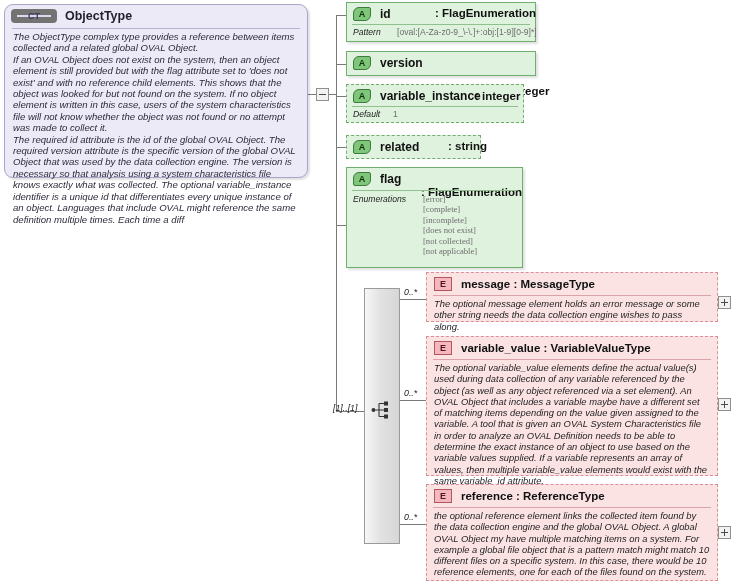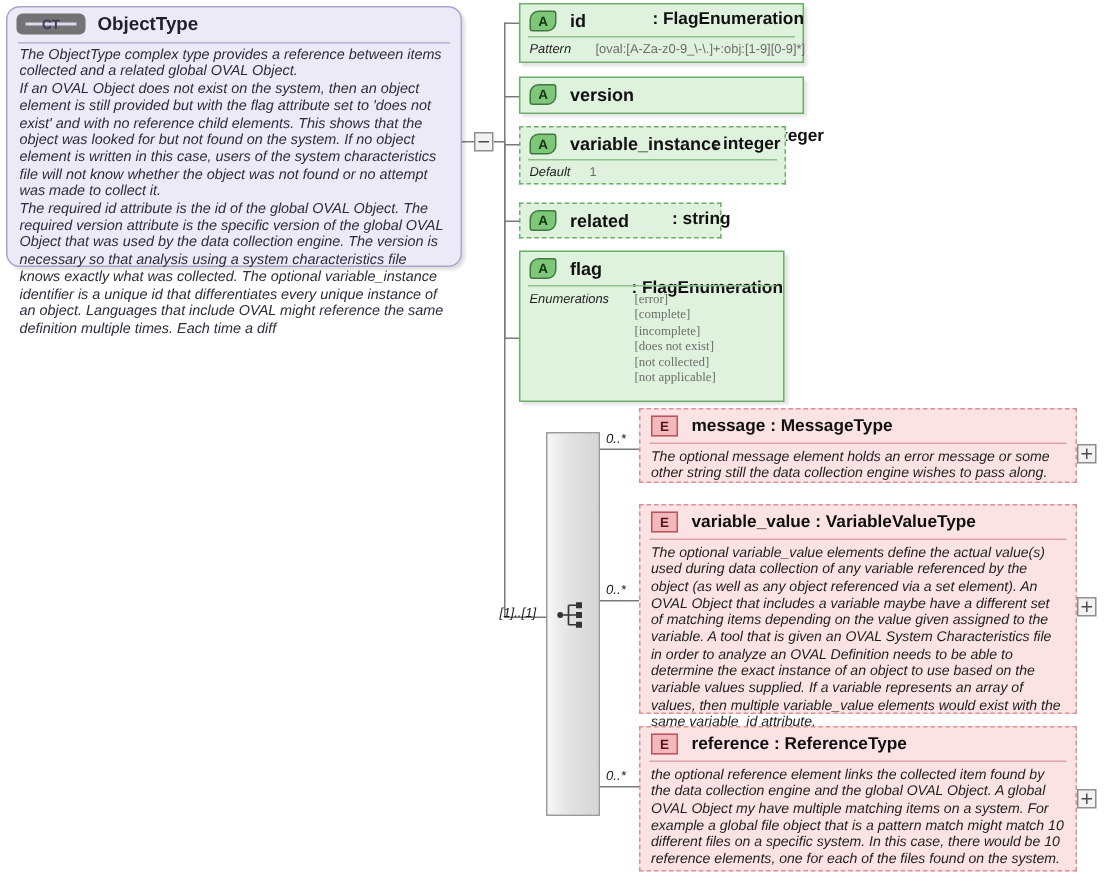--- a/index.html
+++ b/index.html
@@ -332,21 +332,21 @@
 <div class="card-label" style="left:404px; top:287px;">0..*</div>
 <div class="card-label" style="left:404px; top:388px;">0..*</div>
 <div class="card-label" style="left:404px; top:512px;">0..*</div>
 
 <div class="abs el-box" style="left:426px; top:272px; width:292px; height:50px;">
   <div class="el-head">
     <div class="el-badge">E</div>
     <div class="el-title">message : MessageType</div>
   </div>
   <div class="el-divider" style="top:22px;"></div>
-  <div class="el-doc" style="left:7px; right:7px; top:25px;">The optional message element holds an error message or some other string still the data collection engine wishes to pass along.</div>
+  <div class="el-doc" style="left:7px; right:7px; top:25px;">The optional message element holds an error message or some other string needs the data collection engine wishes to pass along.</div>
 </div>
 <div class="toggle plus" style="left:718px; top:296px;"></div>
 
 <div class="abs el-box" style="left:426px; top:336px; width:292px; height:140px;">
   <div class="el-head">
     <div class="el-badge">E</div>
     <div class="el-title">variable_value : VariableValueType</div>
   </div>
   <div class="el-divider" style="top:22px;"></div>
   <div class="el-doc" style="left:7px; right:7px; top:25px;">The optional variable_value elements define the actual value(s) used during data collection of any variable referenced by the object (as well as any object referenced via a set element). An OVAL Object that includes a variable maybe have a different set of matching items depending on the value given assigned to the variable. A tool that is given an OVAL System Characteristics file in order to analyze an OVAL Definition needs to be able to determine the exact instance of an object to use based on the variable values supplied. If a variable represents an array of values, then multiple variable_value elements would exist with the same variable_id attribute.</div>

